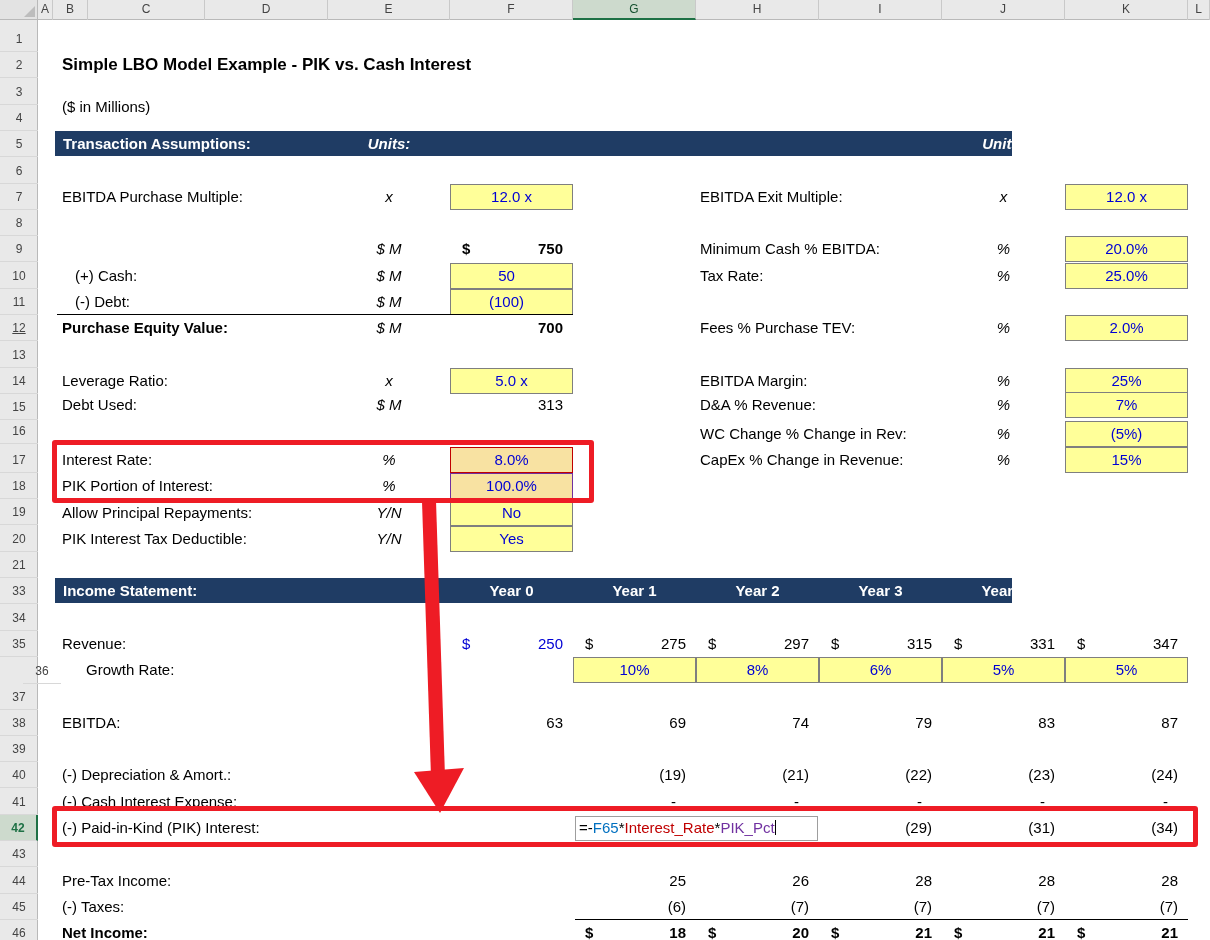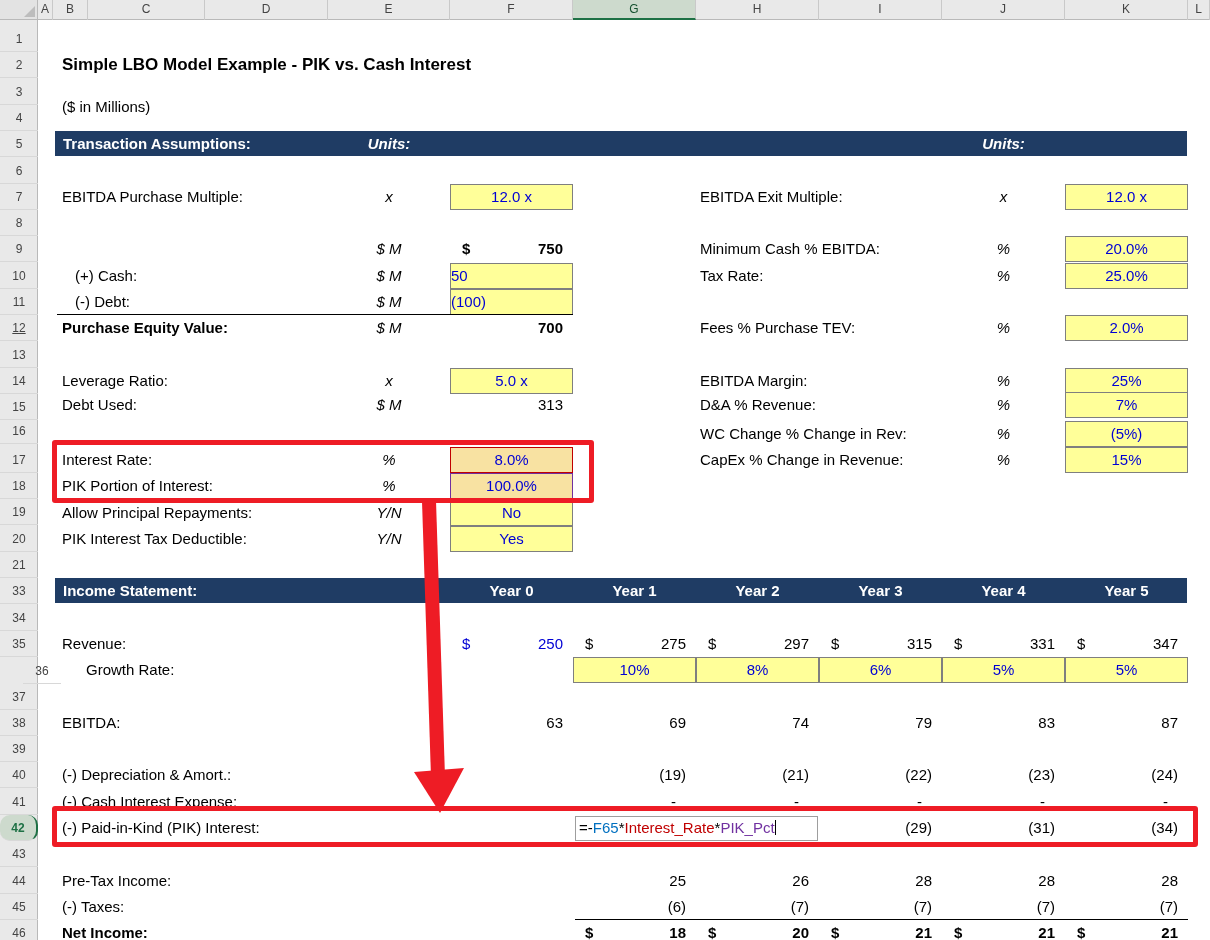--- a/index.html
+++ b/index.html
@@ -14,21 +14,21 @@
   html,body{width:1210px;height:940px;overflow:hidden;background:#fff;
     font-family:"Liberation Sans","DejaVu Sans",sans-serif;}
   #sheet{position:relative;width:1210px;height:940px;background:#fff;overflow:hidden;}
 
   
   #col-headers{position:absolute;left:0;top:0;width:1210px;height:20px;background:#E9E9E9;border-bottom:1px solid #B9B9B9;z-index:5;}
   .col-h{position:absolute;top:0;height:20px;line-height:19px;text-align:center;font-size:12px;color:#444;border-right:1px solid #C9C9C9;}
   .col-h.active{background:#CDDACD;border-bottom:2px solid var(--excel-green);color:#14502E;}
   #row-headers{position:absolute;left:0;top:20px;width:38px;height:920px;background:#E9E9E9;border-right:1px solid #B9B9B9;z-index:5;}
   .row-h{position:absolute;left:0;width:38px;height:26px;line-height:26px;text-align:center;font-size:12px;color:#444;border-bottom:1px solid #D8D8D8;}
-  .row-h.active{background:#CDDACD;color:var(--excel-green);font-weight:bold;border-right:2px solid var(--excel-green);border-radius:10px;}
+  .row-h.active{background:#CDDACD;color:var(--excel-green);font-weight:bold;border-right:2px solid var(--excel-green);}
   #corner{position:absolute;left:0;top:0;width:38px;height:20px;background:#E3E3E3;border-right:1px solid #B9B9B9;border-bottom:1px solid #B9B9B9;z-index:6;}
   .corner-tri{position:absolute;right:2px;bottom:2px;width:0;height:0;border-left:11px solid transparent;border-bottom:11px solid #BDBDBD;}
 
   
   .cell{position:absolute;height:26px;line-height:26px;font-size:15px;color:#000;white-space:nowrap;}
   .bold{font-weight:bold;}
   .blue{color:var(--input-blue);}
   .right{text-align:right;padding-right:10px;}
   .cF{left:450px;width:123px;}
   .cG{left:573px;width:123px;}
@@ -49,32 +49,32 @@
   .ind1{left:75px;}
   .ind2{left:86px;}
   .labR{left:700px;width:240px;}
   .unitE{left:328px;width:122px;text-align:center;font-style:italic;}
   .unitJ{left:942px;width:123px;text-align:center;font-style:italic;}
 
   .title{font-size:17px;font-weight:bold;}
 
   
   .yc{background:var(--cell-yellow);border:1px solid #7F7F7F;text-align:center;color:var(--input-blue);line-height:24px;}
-  .ycr{text-align:left;padding-right:10px;}
+  .ycr{text-align:center;padding-right:10px;}
   .hl{background:var(--cell-yellow-hl);}
   .hl-red{border:1px solid #C00000;}
   .hl-purple{border:1px solid #7030A0;}
 
   
   .acct{display:flex;justify-content:space-between;padding:0 10px 0 12px;}
 
   .dash{text-align:right;padding-right:20px;color:#000;}
 
   
-  .band{position:absolute;left:55px;width:1132px;height:25px;background:var(--accent-navy);color:#fff;font-weight:bold;font-size:15px;line-height:25px;z-index:2;}
+  .band{position:absolute;left:55px;width:957px;height:25px;background:var(--accent-navy);color:#fff;font-weight:bold;font-size:15px;line-height:25px;z-index:2;}
   .band-label{position:absolute;left:8px;}
   .uE{position:absolute;left:273px;width:122px;text-align:center;font-style:italic;}
   .uJ{position:absolute;left:887px;width:123px;text-align:center;font-style:italic;}
   .yearh{position:absolute;width:123px;text-align:center;}
   .yF{left:395px}.yG{left:518px}.yH{left:641px}.yI{left:764px}.yJ{left:887px}.yK{left:1010px}
 
   
   .hline{position:absolute;height:0;border-top:1px solid #000;z-index:3;}
 
   

